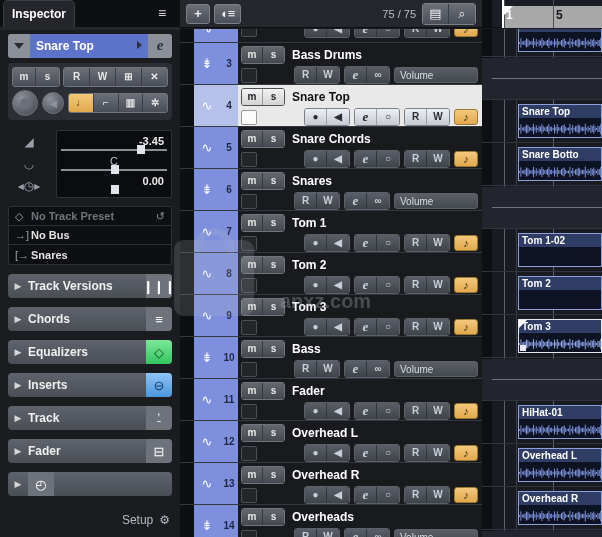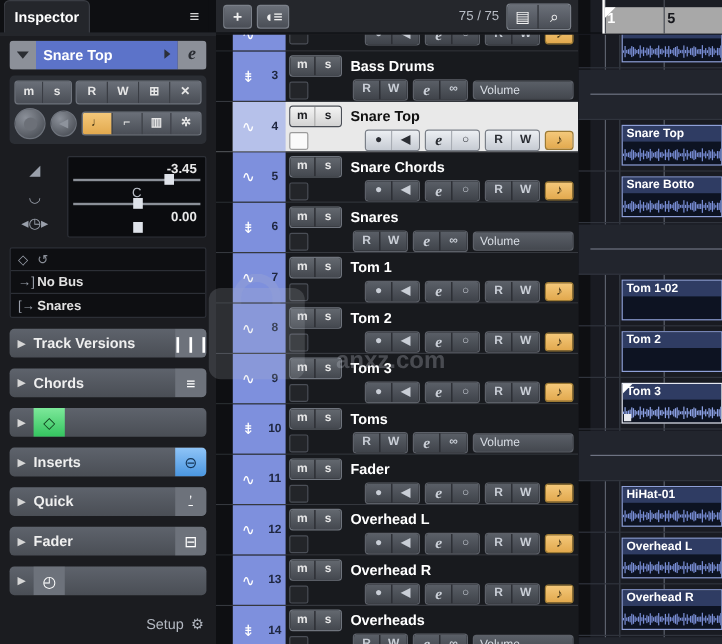--- a/index.html
+++ b/index.html
@@ -250,20 +250,21 @@
             <span class="slval">0.00</span>
             <div class="sltrack" style="background:transparent"></div>
               <div class="slhandle" style="left:47%"></div>
           </div>
         </div>
       </div>
 
       <div class="preset-list">
         <div class="pr">
           <span class="ic">◇</span>
+          <span class="tx dim">No Track Preset</span>
           <span class="rr">↺</span>
         </div>
         <div class="pr">
           <span class="ic">→]</span>
           <span class="tx">No Bus</span>
         </div>
         <div class="pr">
           <span class="ic">[→</span>
           <span class="tx">Snares</span>
         </div>
@@ -274,30 +275,31 @@
         <span class="st">Track Versions</span>
         <span class="si white">❙❙❙</span>
       </div>
       <div class="sect">
         <span class="sa">▶</span>
         <span class="st">Chords</span>
         <span class="si white">≡</span>
       </div>
       <div class="sect">
         <span class="sa">▶</span>
+        <span class="st">Equalizers</span>
         <span class="si green">◇</span>
       </div>
       <div class="sect">
         <span class="sa">▶</span>
         <span class="st">Inserts</span>
         <span class="si blue">⊖</span>
       </div>
       <div class="sect">
         <span class="sa">▶</span>
-        <span class="st">Quick</span>
+        <span class="st">Track</span>
         <span class="si white">⍘</span>
       </div>
       <div class="sect">
         <span class="sa">▶</span>
         <span class="st">Fader</span>
         <span class="si white">⊟</span>
       </div>
       <div class="sect">
         <span class="sa">▶</span>
         <span class="si white">◴</span>
@@ -578,21 +580,21 @@
           <div class="colr">
             <span class="tico">⇟</span>
             <span class="tnum">10</span>
           </div>
           <div class="body">
             <div class="r1">
               <div class="ms">
                 <div class="b">m</div>
                 <div class="b">s</div>
               </div>
-              <div class="tname">Toms</div>
+              <div class="tname">Bass</div>
             </div>
             <div class="r2">
               <div class="chk"></div>
               <div class="sp"></div>
               <div class="cgrp">
                 <div class="c">R</div>
                 <div class="c">W</div>
               </div>
               <div class="cgrp">
                 <div class="c ital">e</div>

